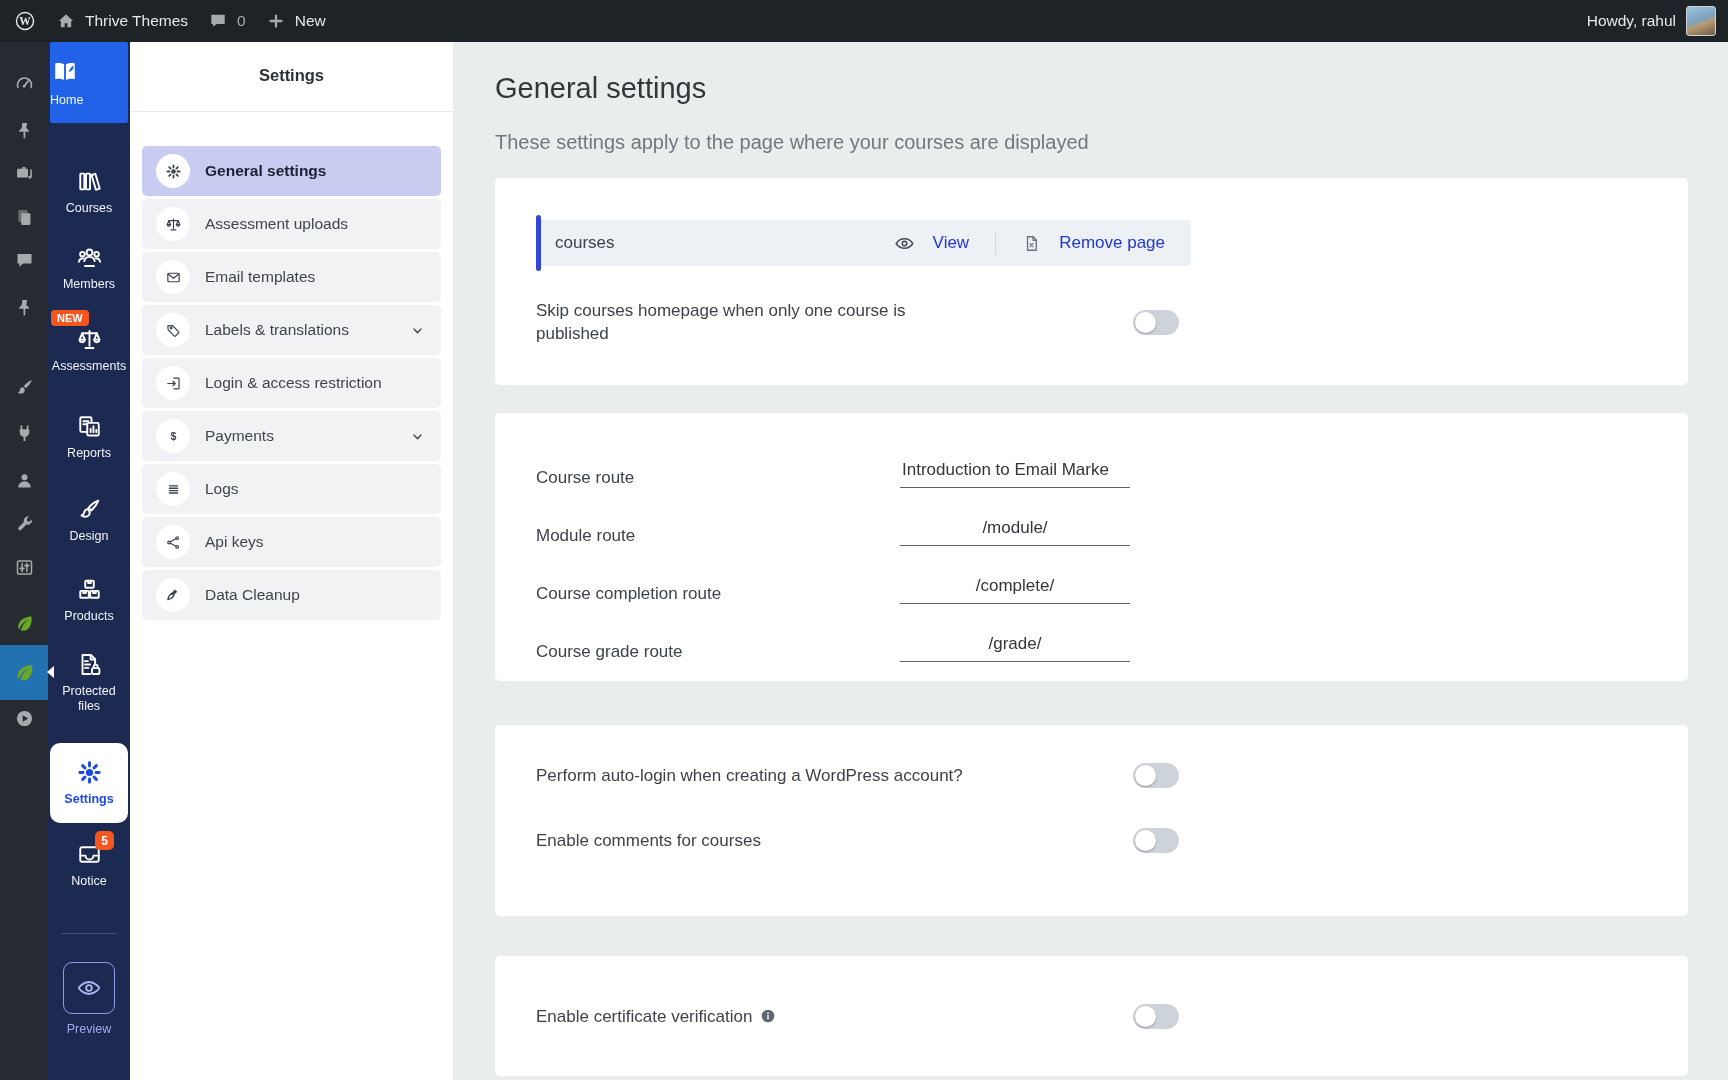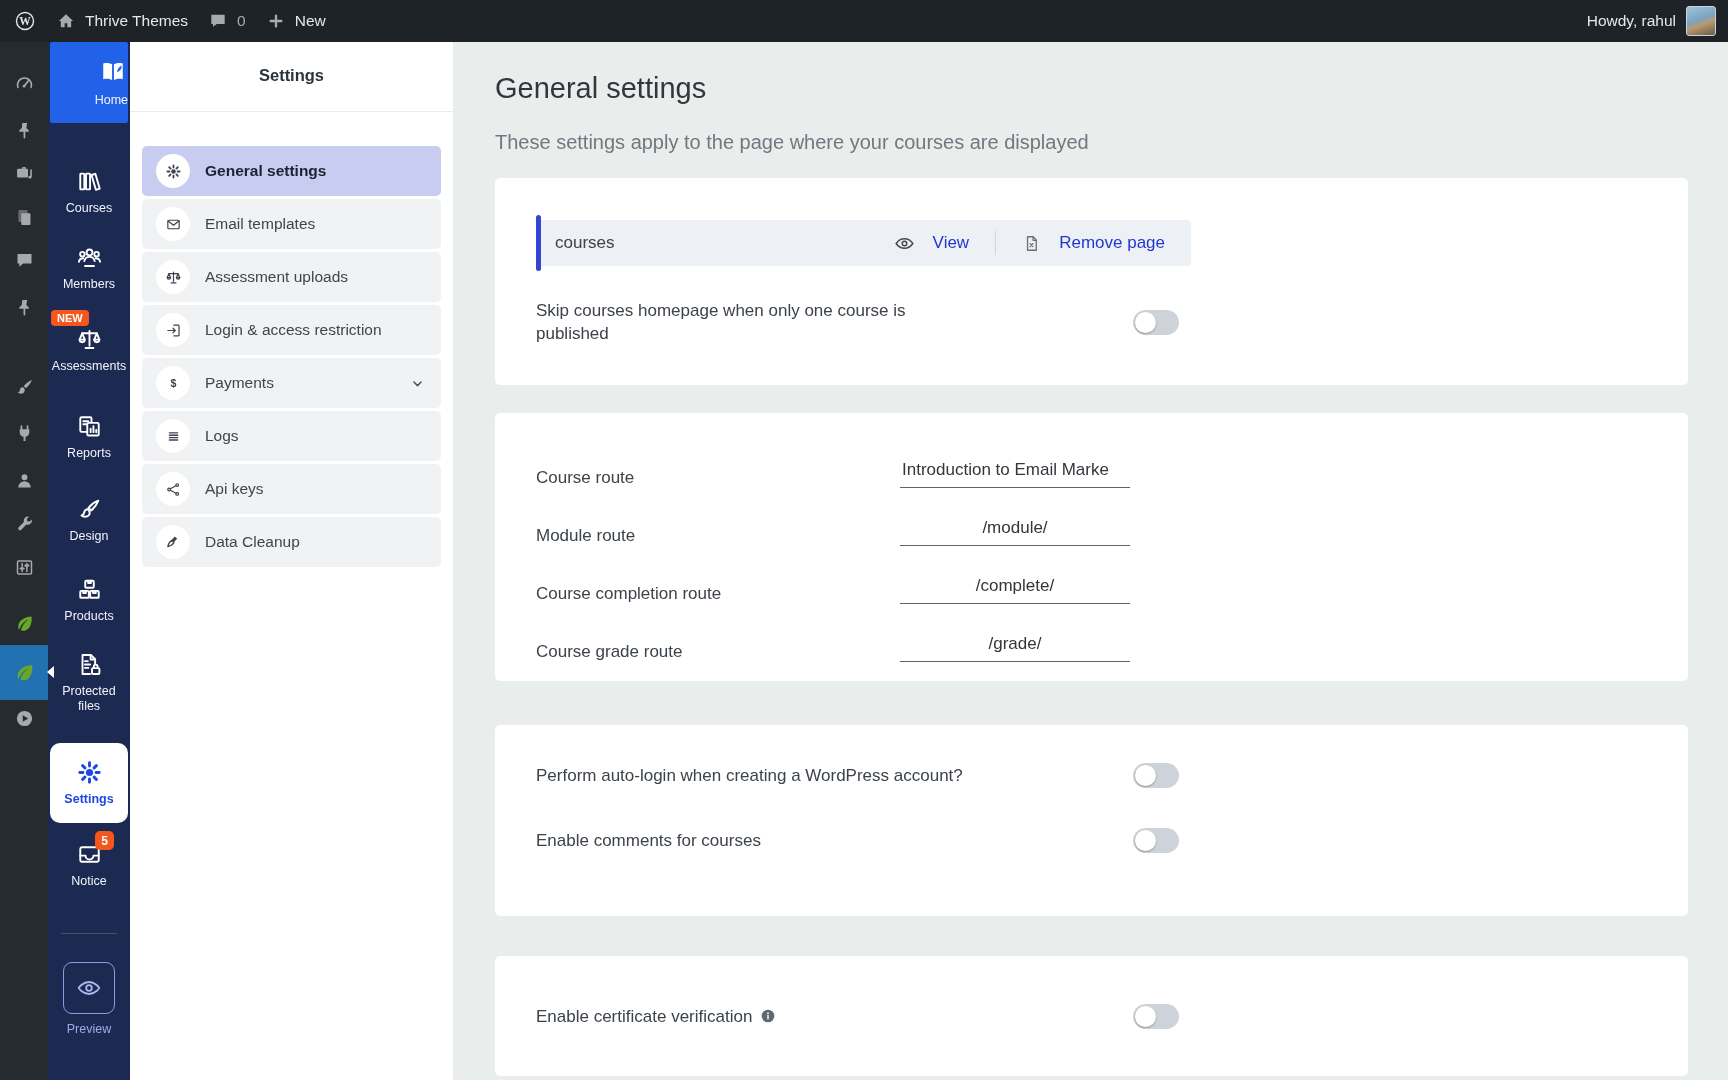--- a/index.html
+++ b/index.html
@@ -30,21 +30,21 @@
     background:#2271b1; display:flex; align-items:center; justify-content:center; cursor:pointer; }
   .wp-active-tile .ico { width:23px; height:23px; }
 
   
   #app-sidebar { position:absolute; top:42px; left:48px; width:82px; bottom:0;
     background:#1c2951; color:#f2f4fa; }
   .current-arrow { position:absolute; left:-1px; top:624px; width:0; height:0;
     border-top:6px solid transparent; border-bottom:6px solid transparent;
     border-right:7px solid #ffffff; }
   #home-tile { position:absolute; top:0; left:2px; right:2px; height:81px; background:#2262e9;
-    border-radius:2px; display:flex; flex-direction:column; align-items:flex-end;
+    border-radius:2px; display:flex; flex-direction:column; align-items:flex-start;
     justify-content:center; gap:6px; cursor:pointer; }
   #home-tile .ico { width:30px; height:30px; color:#fff; }
   .app-item { position:absolute; left:0; width:100%; display:flex; flex-direction:column;
     align-items:center; gap:6px; cursor:pointer; }
   .app-item .ico { width:27px; height:27px; color:#fff; }
   .app-label { font-size:12.5px; color:#f2f4fa; text-align:center; line-height:15px; }
   .badge { position:absolute; background:#f4561e; color:#fff; font-weight:bold;
     border-radius:4px; display:flex; align-items:center; justify-content:center; }
   .badge-new { top:-16px; left:3px; font-size:11px; padding:2px 6px; }
   .badge-count { top:-10px; right:16px; font-size:12px; min-width:19px; height:19px; border-radius:5px; }
@@ -427,46 +427,62 @@
               <path d="M12 3.4v2.8M12 17.8v2.8M3.4 12h2.8M17.8 12h2.8M5.9 5.9 7.9 7.9M16.1 16.1l2 2M18.1 5.9l-2 2M7.9 16.1l-2 2" stroke-width="2.6"></path>
             </svg>
           </span>
         </span>
       <span>General settings</span>
     </div>
     <div class="mi">
       <span class="circ">
           <span class="ico">
             <svg viewBox="0 0 24 24" fill="none" stroke="currentColor" stroke-width="1.7" stroke-linecap="round" stroke-linejoin="round">
-              <rect x="4" y="6" width="16" height="12" rx="1.5"></rect>
-              <path d="m4.5 7 7.5 6 7.5-6"></path>
-            </svg>
-          </span>
-        </span>
-      <span>Email templates</span>
-    </div>
-    <div class="mi">
-      <span class="circ">
-          <span class="ico">
-            <svg viewBox="0 0 24 24" fill="none" stroke="currentColor" stroke-width="1.7" stroke-linecap="round" stroke-linejoin="round">
               <path d="M12 4.5v2M5.5 6.5h13"></path>
               <path d="m5.5 6.5-2.3 5.6h4.6z"></path>
               <path d="M3.2 12.1a2.3 2.3 0 0 0 4.6 0"></path>
               <path d="m18.5 6.5-2.3 5.6h4.6z"></path>
               <path d="M16.2 12.1a2.3 2.3 0 0 0 4.6 0"></path>
               <path d="M12 6.5v11M8.5 19.5h7"></path>
             </svg>
           </span>
         </span>
       <span>Assessment uploads</span>
     </div>
     <div class="mi">
       <span class="circ">
           <span class="ico">
             <svg viewBox="0 0 24 24" fill="none" stroke="currentColor" stroke-width="1.7" stroke-linecap="round" stroke-linejoin="round">
+              <rect x="4" y="6" width="16" height="12" rx="1.5"></rect>
+              <path d="m4.5 7 7.5 6 7.5-6"></path>
+            </svg>
+          </span>
+        </span>
+      <span>Email templates</span>
+    </div>
+    <div class="mi">
+      <span class="circ">
+          <span class="ico">
+            <svg viewBox="0 0 24 24" fill="none" stroke="currentColor" stroke-width="1.7" stroke-linecap="round" stroke-linejoin="round">
+              <path d="M4 5.5 10.5 5 19 13.5a1.5 1.5 0 0 1 0 2.1l-3.9 3.9a1.5 1.5 0 0 1-2.1 0L4.5 11z"></path>
+              <circle cx="8.7" cy="8.7" r="1.1"></circle>
+            </svg>
+          </span>
+        </span>
+      <span>Labels &amp; translations</span>
+      <span class="ico chev">
+          <svg viewBox="0 0 24 24" fill="none" stroke="currentColor" stroke-width="1.7" stroke-linecap="round" stroke-linejoin="round">
+            <path d="m7 10 5 5 5-5" stroke-width="2"></path>
+          </svg>
+        </span>
+    </div>
+    <div class="mi">
+      <span class="circ">
+          <span class="ico">
+            <svg viewBox="0 0 24 24" fill="none" stroke="currentColor" stroke-width="1.7" stroke-linecap="round" stroke-linejoin="round">
               <path d="M12.5 4.5H19a.8.8 0 0 1 .8.8v13.4a.8.8 0 0 1-.8.8h-6.5"></path>
               <path d="M4 12h10.5M11.3 8.8 14.5 12l-3.2 3.2"></path>
             </svg>
           </span>
         </span>
       <span>Login &amp; access restriction</span>
     </div>
     <div class="mi">
       <span class="circ">
           <span class="ico">

